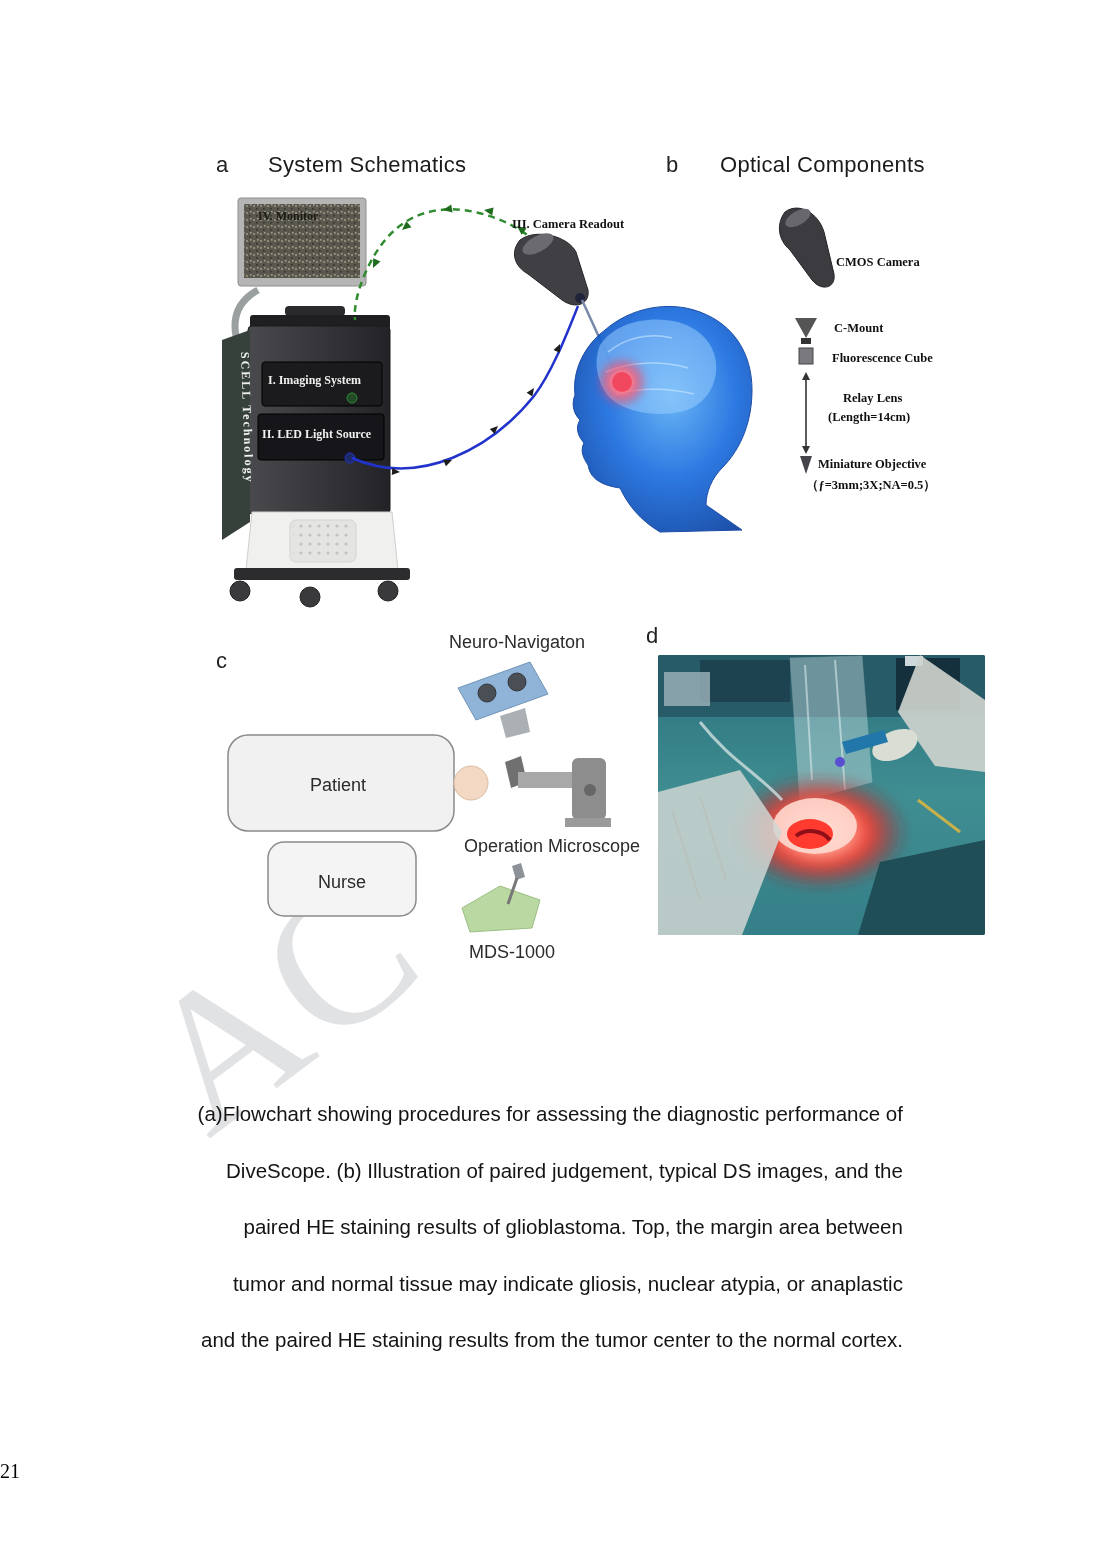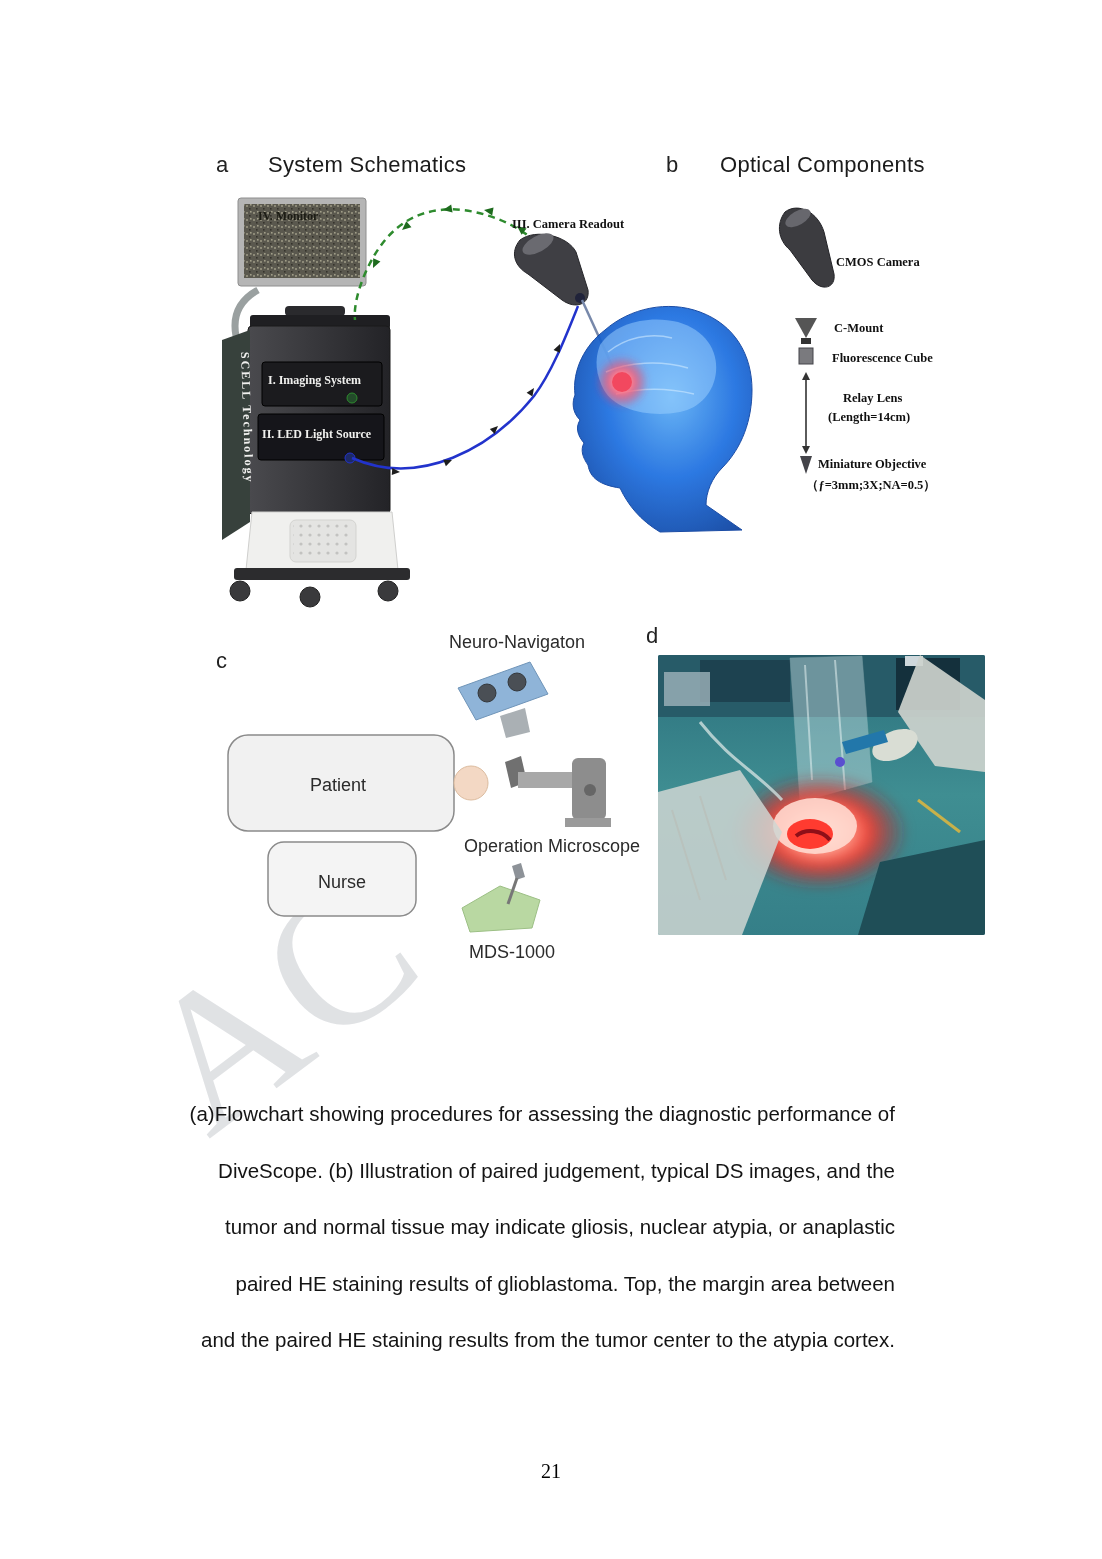--- a/index.html
+++ b/index.html
@@ -15,21 +15,21 @@
   .annw{font-family:"Liberation Serif",serif;font-weight:bold;font-size:12px;fill:#f0f0ee;}
   .flow-label{font-family:"Liberation Sans",sans-serif;font-size:18px;fill:#2b2b2b;}
   .caption{position:absolute;left:135px;top:984px;z-index:2;width:900px;
         font-family:"Liberation Serif",serif;font-weight:bold;font-size:20.5px;color:#000;}
   .caption div{line-height:46px;white-space:nowrap;}
   .bodytext{position:absolute;left:165px;top:1086px;z-index:2;
         font-family:"Liberation Sans",sans-serif;font-size:20.5px;color:#141414;}
   .body-line{line-height:56.5px;white-space:nowrap;text-align:right;}
   .body-line.cont{padding-left:36px;}
   .marker{display:inline-block;width:36px;}
-  .pageno{position:absolute;left:0;top:1460px;width:100%;z-index:2;text-align:center;
+  .pageno{position:absolute;left:0;top:1460px;width:100%;z-index:2;text-align:left;
         font-family:"Liberation Serif",serif;font-size:20px;color:#000;}
 </style>
 </head>
 <body>
 
 <div class="page">
 
   <div class="watermark">AC</div>
 
   <svg class="fig-svg" width="1102" height="975" viewBox="0 0 1102 975">
@@ -258,19 +258,19 @@
       </g>
     </g>
   </svg>
 
 
   <div class="bodytext">
     <div class="body-line">
       <span class="marker">(a)</span><span>Flowchart showing procedures for assessing the diagnostic performance of</span>
     </div>
     <div class="body-line cont">DiveScope. (b) Illustration of paired judgement, typical DS images, and the</div>
+    <div class="body-line cont">paired HE staining results of glioblastoma. Top, the margin area between</div>
     <div class="body-line cont">tumor and normal tissue may indicate gliosis, nuclear atypia, or anaplastic</div>
-    <div class="body-line cont">paired HE staining results of glioblastoma. Top, the margin area between</div>
-    <div class="body-line cont">and the paired HE staining results from the tumor center to the atypia cortex.</div>
+    <div class="body-line cont">and the paired HE staining results from the tumor center to the normal cortex.</div>
   </div>
 
   <div class="pageno">21</div>
 </div>
 
 </body></html>

